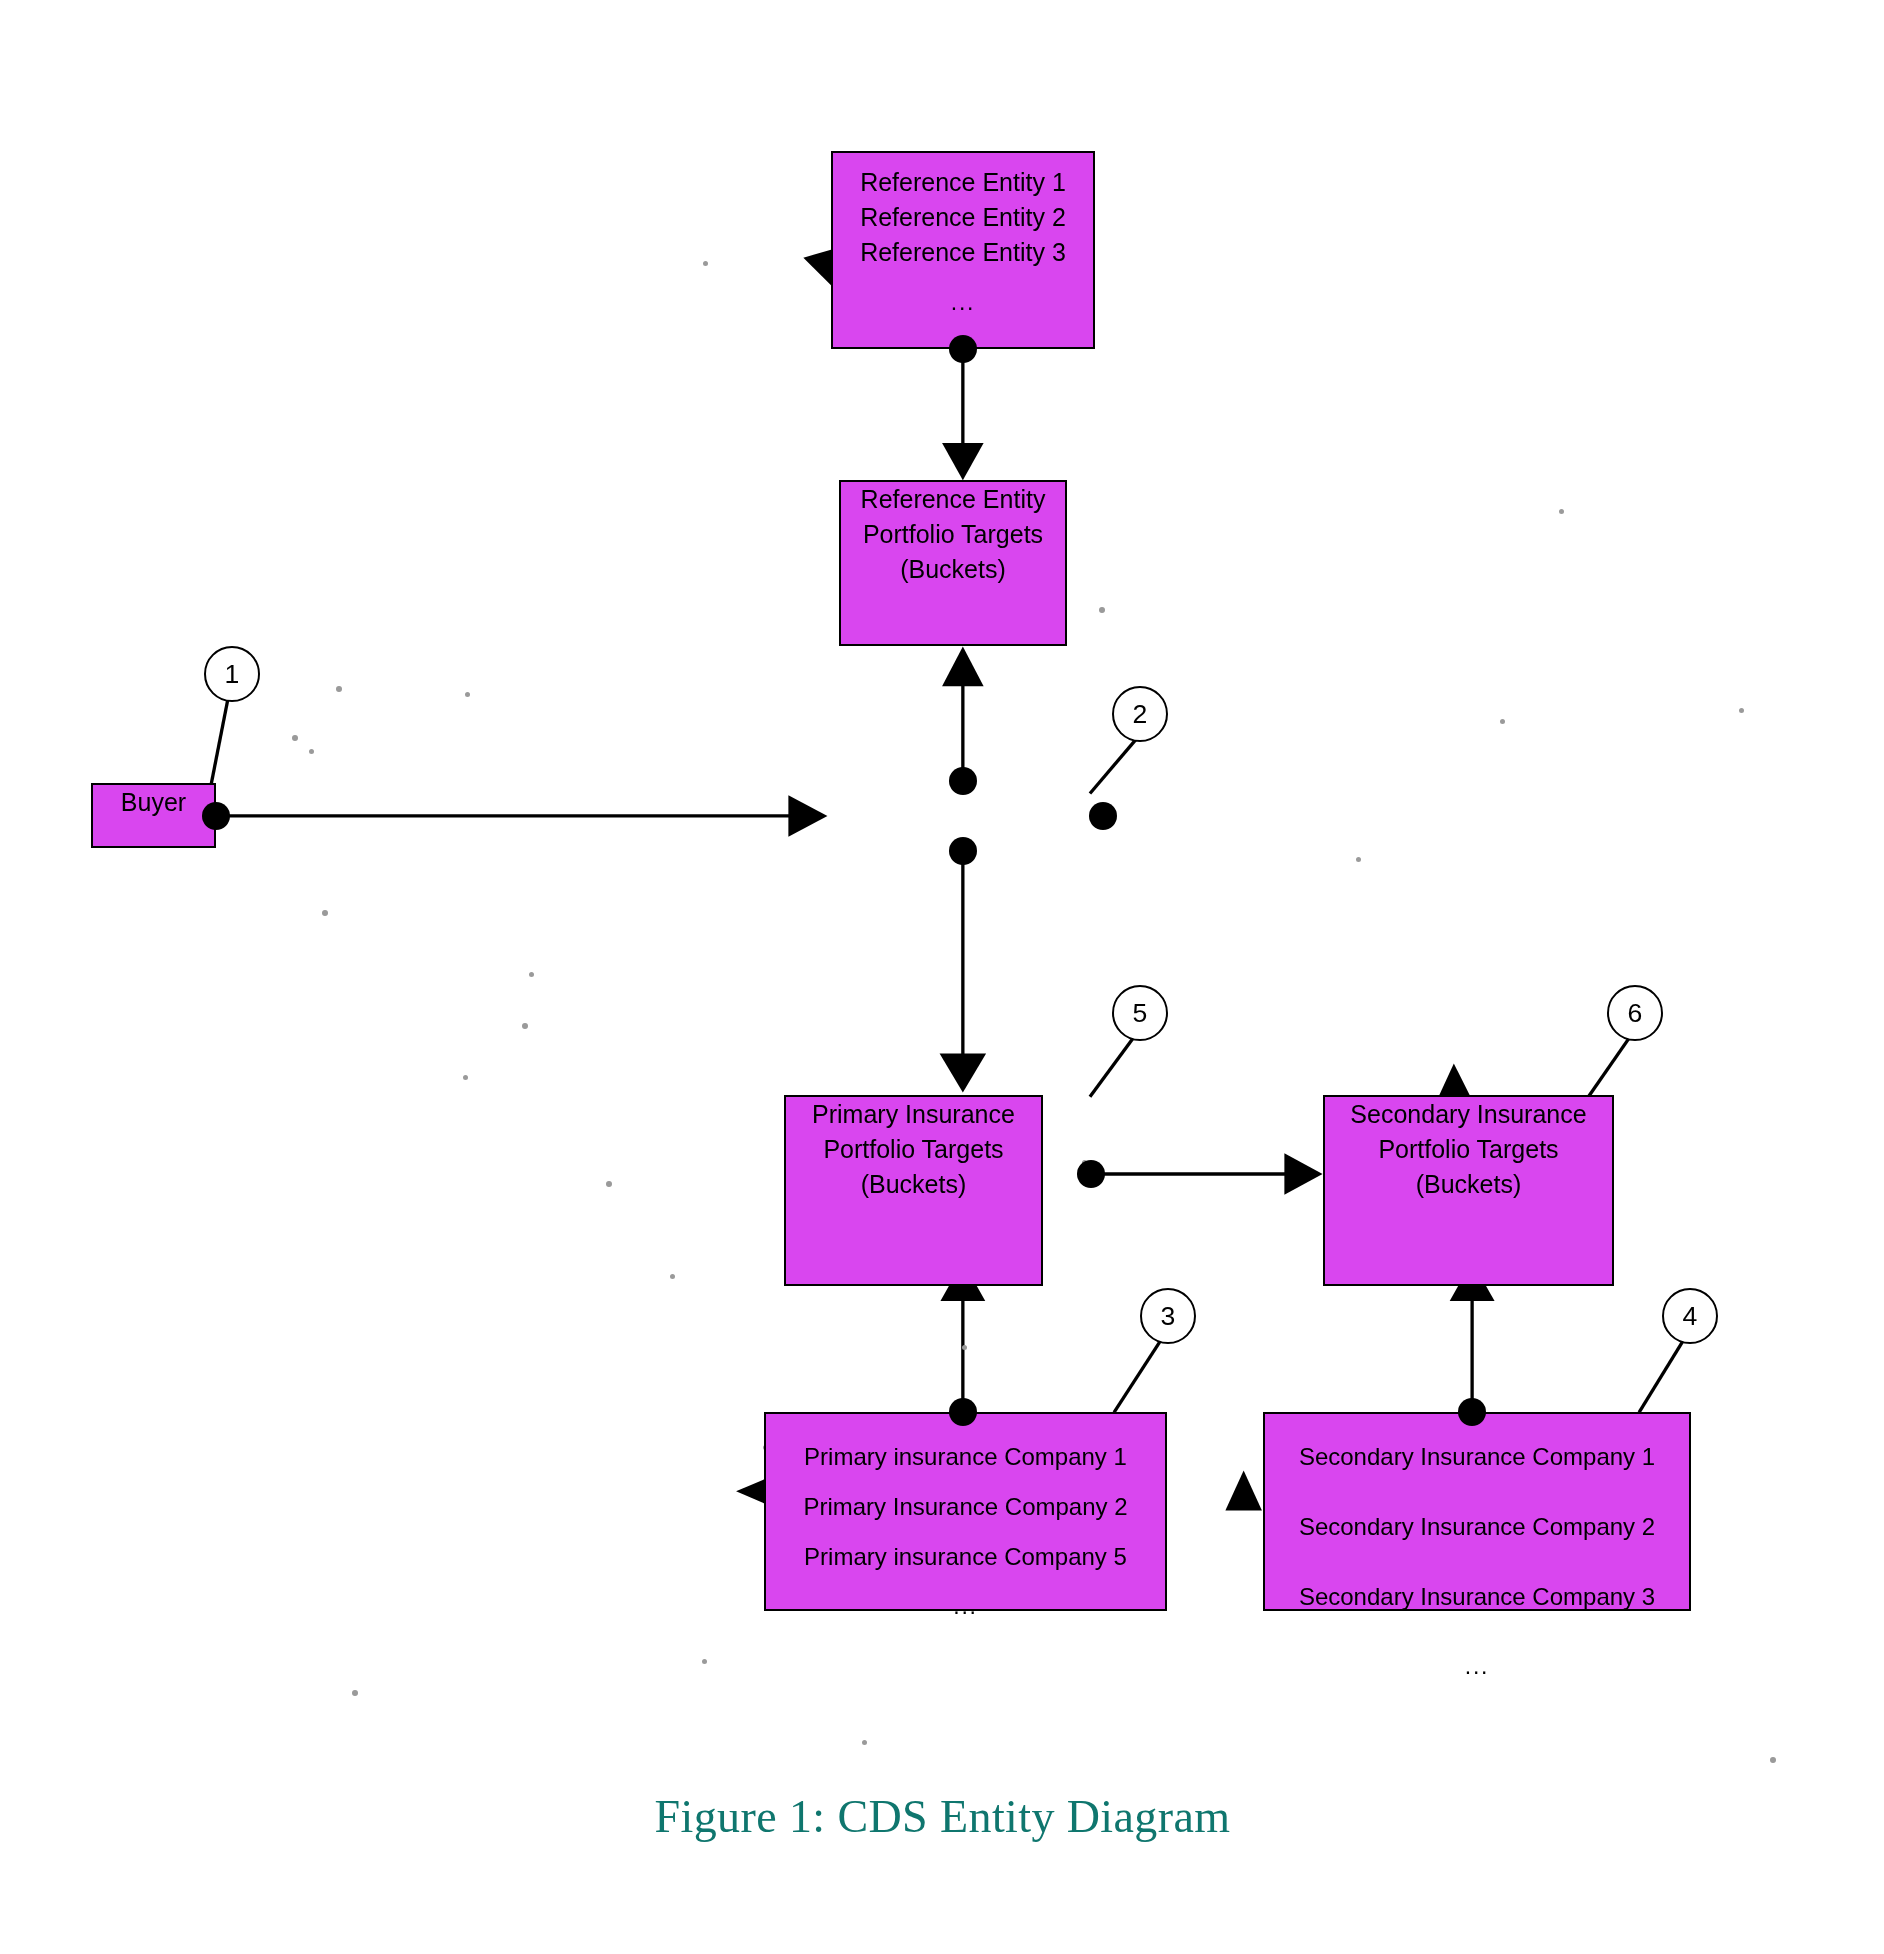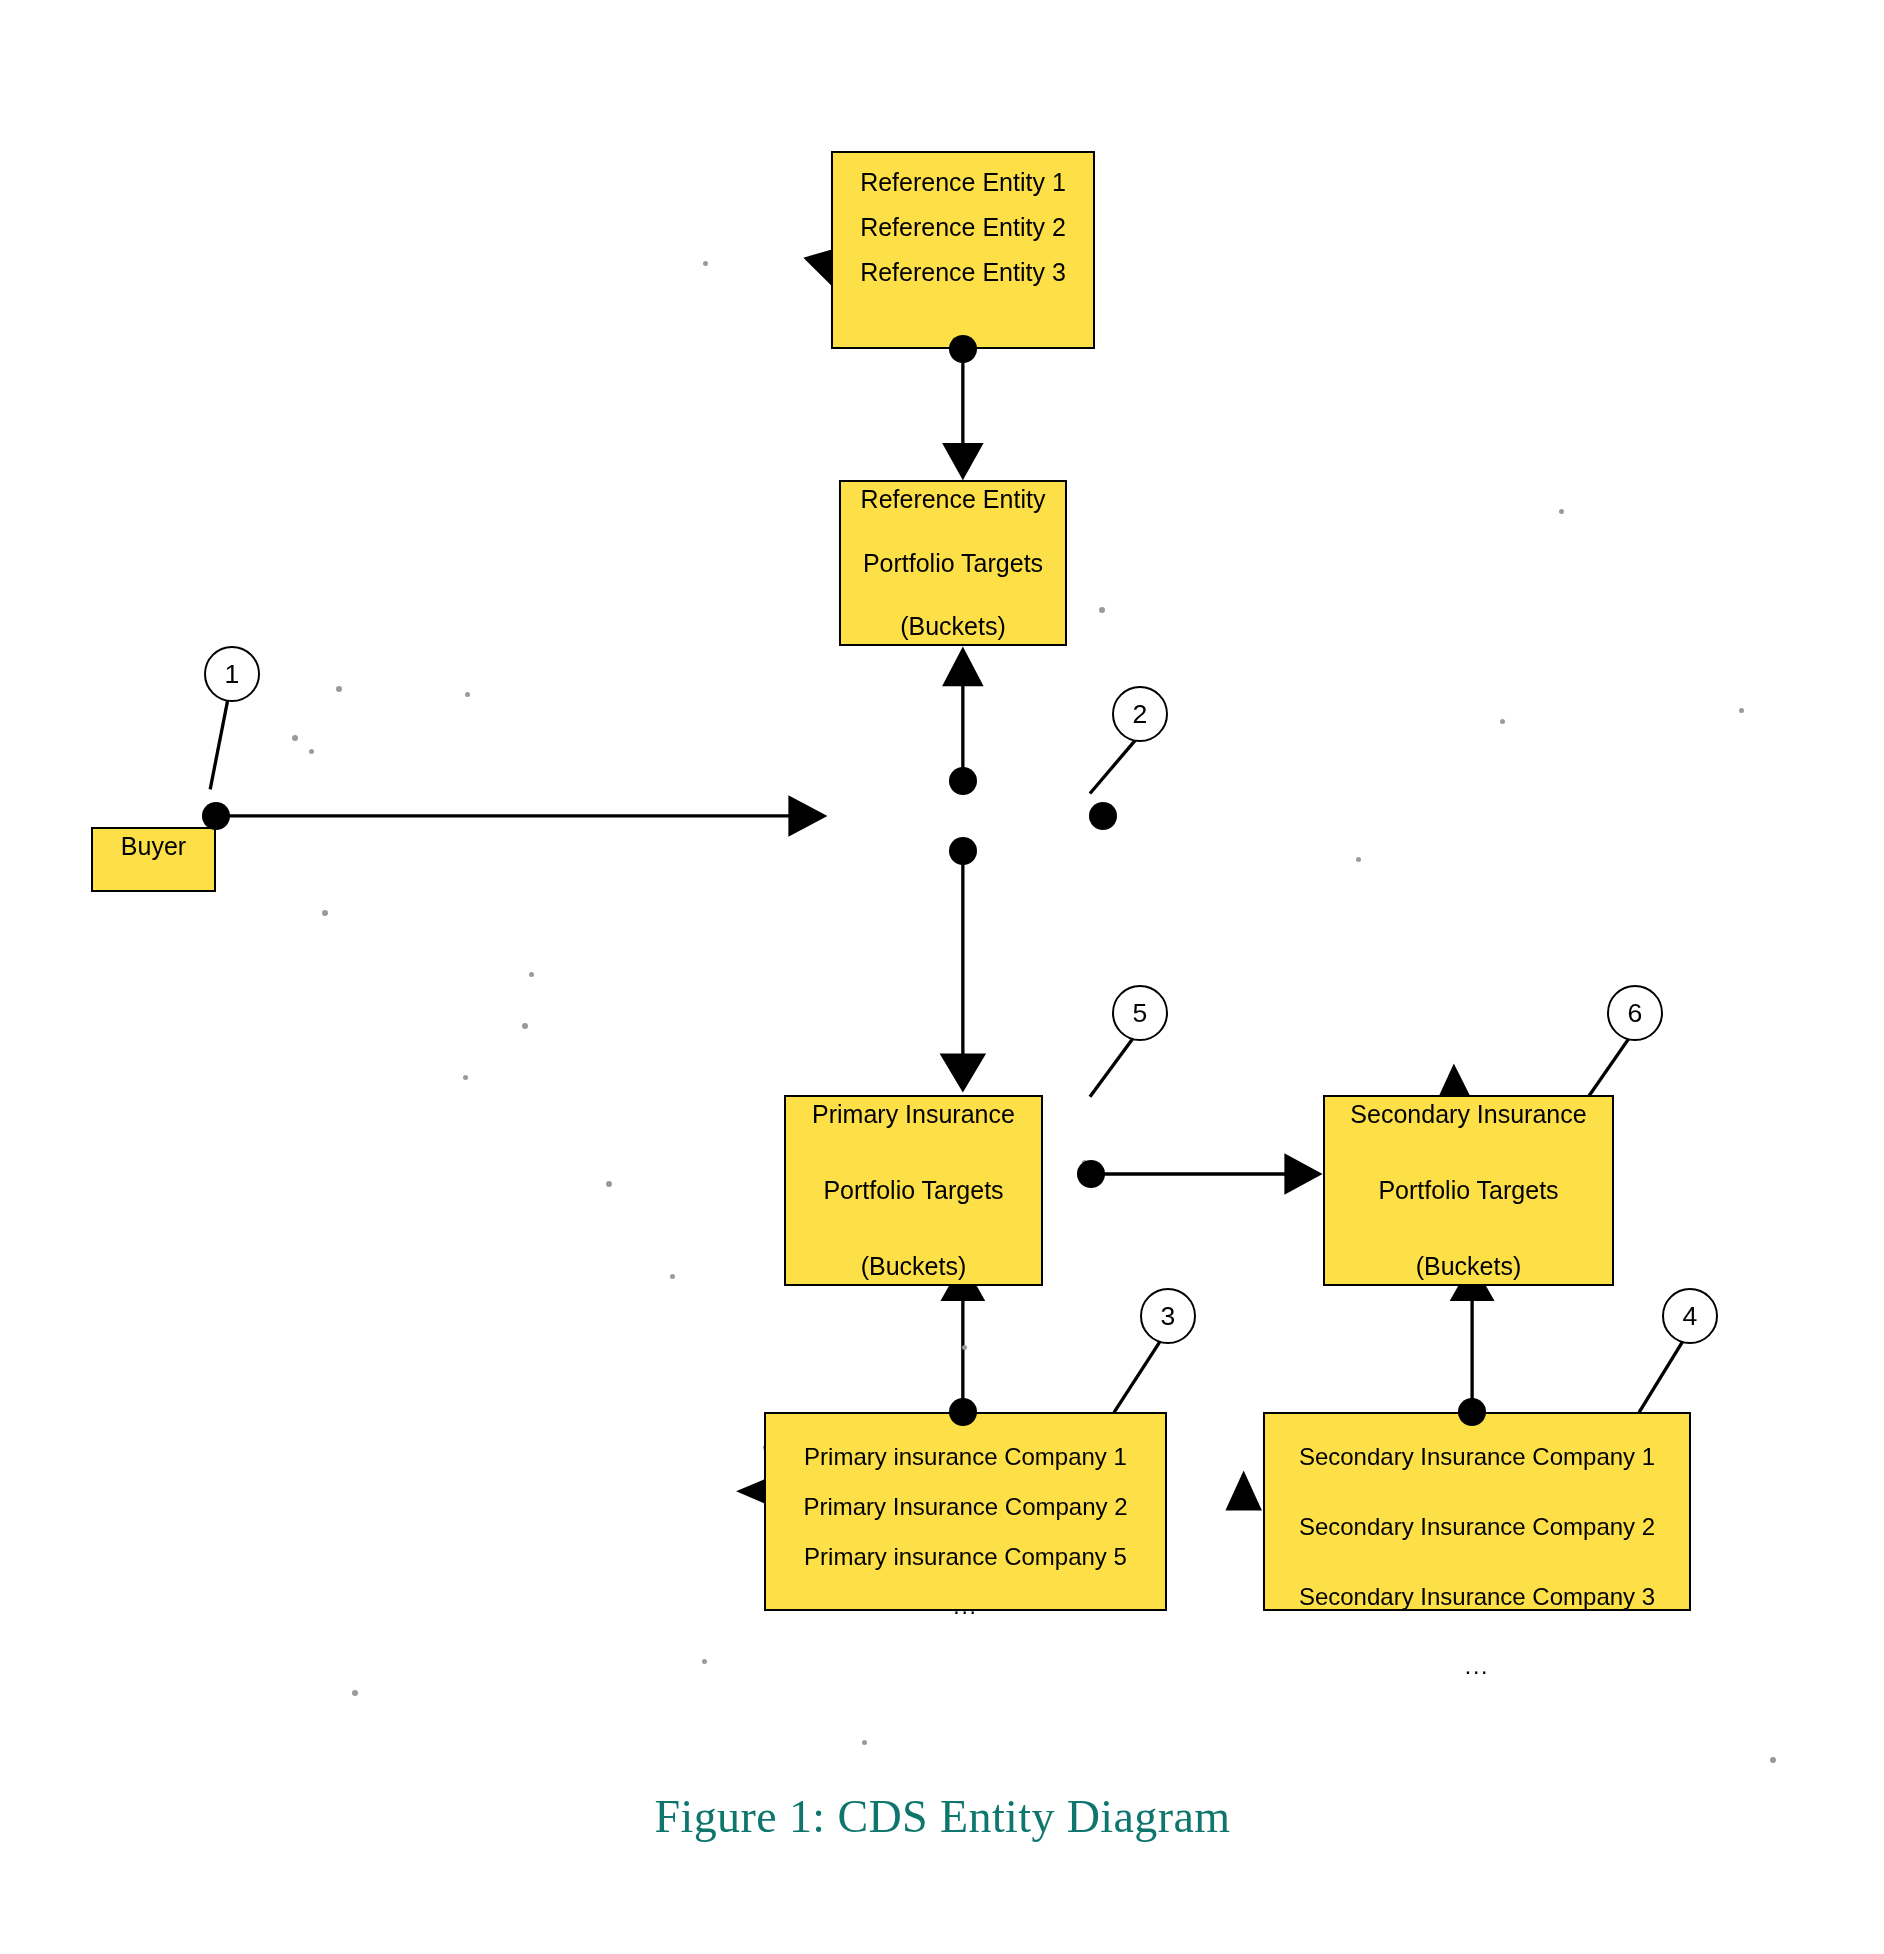--- a/index.html
+++ b/index.html
@@ -20,25 +20,25 @@
     position: absolute;
     left: 0;
     top: 0;
     width: 1885px;
     height: 1955px;
   }
   .node-box {
     position: absolute;
     box-sizing: border-box;
     border: 2.5px solid #000000;
-    background: #fde047;
+    background: #d946ef;
     display: flex;
     flex-direction: column;
     align-items: center;
-    justify-content: space-between;
+    justify-content: flex-start;
     z-index: 3;
   }
   .node-line {
     font-family: "Liberation Sans", sans-serif;
     font-size: 25px;
     line-height: 35px;
     white-space: pre;
     text-align: center;
     color: #000000;
   }
@@ -182,21 +182,21 @@
     <div class="node-line ellipsis">...</div>
   </div>
   <div class="port-dot" style="left:949px;top:335px;"></div>
 
   <div class="node-box" style="left:839px;top:480px;width:228px;height:166px;">
     <div class="node-line">Reference Entity</div>
     <div class="node-line">Portfolio Targets</div>
     <div class="node-line">(Buckets)</div>
   </div>
 
-  <div class="node-box" style="left:91px;top:783px;width:125px;height:65px;margin-top:44px;">
+  <div class="node-box" style="left:91px;top:783px;width:125px;height:65px;">
     <div class="node-line">Buyer</div>
   </div>
   <div class="port-dot" style="left:202px;top:802px;"></div>
   <div class="callout" style="left:204px;top:646px;">
     <span>1</span>
   </div>
 
   <div class="port-dot" style="left:949px;top:767px;"></div>
   <div class="port-dot" style="left:949px;top:837px;"></div>
   <div class="port-dot" style="left:1089px;top:802px;"></div>

